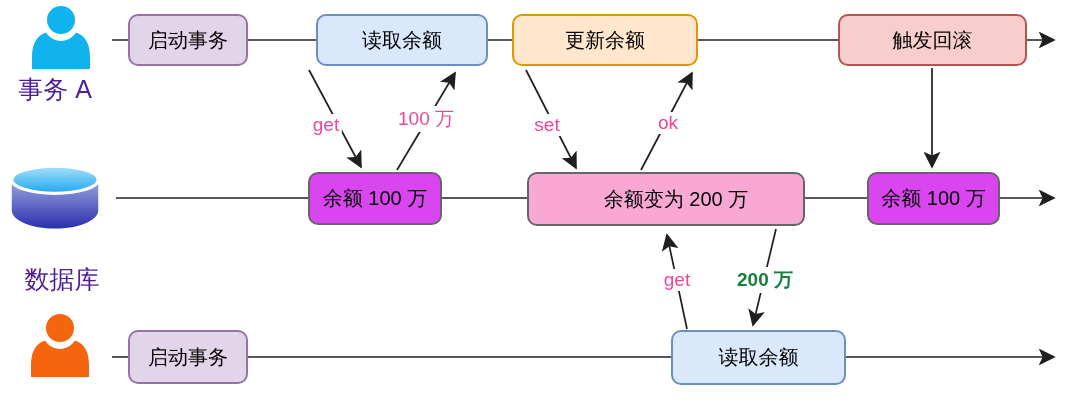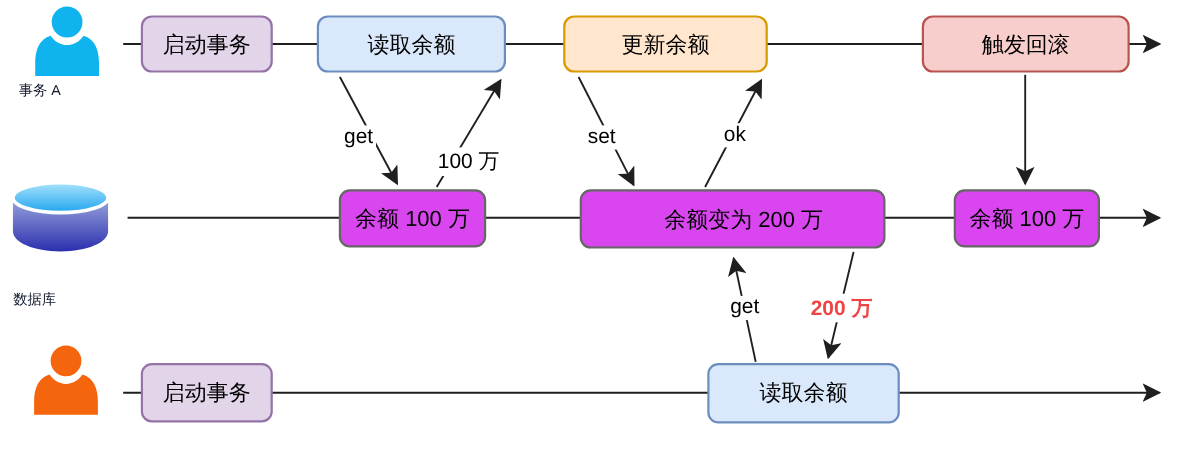--- a/index.html
+++ b/index.html
@@ -10,35 +10,35 @@
   svg.layer{position:absolute;left:0;top:0;pointer-events:none;}
   #lines-back{z-index:0;}
   #lines-front{z-index:2;}
   .node{
     position:absolute;z-index:1;box-sizing:border-box;
     display:flex;align-items:center;justify-content:center;
     border-radius:10px;font-size:20px;color:#000;white-space:nowrap;
     border:2px solid #4c1d95;
   }
   .node.purple{background:#E2D5E9;border-color:#9673A6;}
-  .node.blue{background:#DAE8FC;border-color:#6C8EBF;}
+  .node.blue{background:#DAE8FC;border-color:#6C8EBF;margin-left:28px;}
   .node.orange{background:#FFE6CC;border-color:#D79B00;}
   .node.red{background:#F8CECC;border-color:#B85450;}
   .node.green{background:#d946ef;border-color:#666666;}
-  .node.yellow{background:#d946ef;border-color:#666666;padding-left:20px;}
+  .node.yellow{background:#f9a8d4;border-color:#666666;padding-left:20px;}
   .actor{position:absolute;z-index:1;}
   .actor-label{
-    position:absolute;z-index:1;font-size:13px;color:#0f172a;
-    white-space:nowrap;
+    position:absolute;z-index:1;font-size:25px;color:#4c1d95;
+    text-align:center;white-space:nowrap;
   }
   .edge-label{
     position:absolute;z-index:3;transform:translate(-50%,-50%);
-    background:#ffffff;padding:0 3px;font-size:19px;color:#000000;white-space:nowrap;
+    background:#ffffff;padding:0 3px;font-size:19px;color:#ec4899;white-space:nowrap;
   }
-  .edge-label.hot{color:#ef4444;font-weight:bold;}
+  .edge-label.hot{color:#15803d;font-weight:bold;}
 </style>
 </head>
 <body>
 
 <div class="canvas">
 
   <svg id="lines-back" class="layer" width="1080" height="420" viewBox="0 0 1080 420">
     <defs>
       <marker id="arr" viewBox="0 0 10 10" refX="9" refY="5" markerWidth="10" markerHeight="10" orient="auto-start-reverse">
         <path d="M0,0 L10,5 L0,10 L2.3,5 Z" fill="#1f1f1f"></path>
@@ -98,19 +98,19 @@
     <path d="M309,70 L361,167" stroke="#1f1f1f" stroke-width="1.7" fill="none" marker-end="url(#arr)"></path>
     <path d="M397,170 L455,73" stroke="#1f1f1f" stroke-width="1.7" fill="none" marker-end="url(#arr)"></path>
     <path d="M526,70 L576,168" stroke="#1f1f1f" stroke-width="1.7" fill="none" marker-end="url(#arr)"></path>
     <path d="M641,170 L692,73" stroke="#1f1f1f" stroke-width="1.7" fill="none" marker-end="url(#arr)"></path>
     <path d="M932,68 L932,167" stroke="#1f1f1f" stroke-width="1.7" fill="none" marker-end="url(#arr)"></path>
     <path d="M687,329 L667,235" stroke="#1f1f1f" stroke-width="1.7" fill="none" marker-end="url(#arr)"></path>
     <path d="M776,229 L753,325" stroke="#1f1f1f" stroke-width="1.7" fill="none" marker-end="url(#arr)"></path>
   </svg>
 
   <div class="edge-label" style="left:326px;top:125px;">get</div>
-  <div class="edge-label" style="left:426px;top:119px;margin-top:28px;">100 万</div>
+  <div class="edge-label" style="left:426px;top:119px;">100 万</div>
   <div class="edge-label" style="left:547px;top:125px;">set</div>
   <div class="edge-label" style="left:668px;top:123px;">ok</div>
   <div class="edge-label" style="left:677px;top:280px;">get</div>
   <div class="edge-label hot" style="left:765px;top:280px;">200 万</div>
 
 </div>
 
 </body></html>

